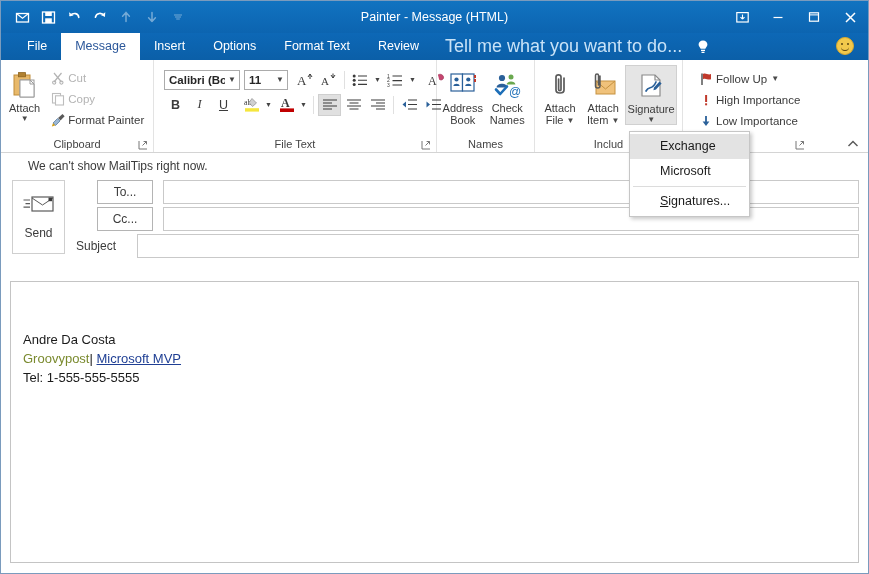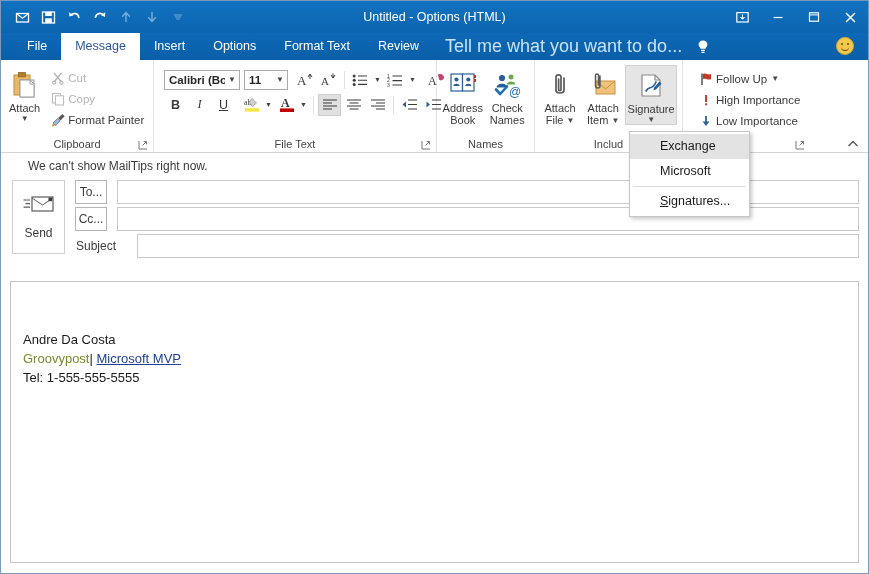--- a/index.html
+++ b/index.html
@@ -218,25 +218,25 @@
     background: #ffffff;
     display: flex; flex-direction: column;
     align-items: center; justify-content: center;
     font-size: 12px; color: #3b3b3b;
     margin-top: 1px;
   }
   .sendbox .sico { margin-bottom: 7px; }
   .fieldcol { flex: 1; display: flex; flex-direction: column; padding-left: 10px; }
   .frow { display: flex; align-items: center; height: 25px; margin-bottom: 2px; }
   .fbtn {
-    width: 32px; height: 24px;
+    width: 56px; height: 24px;
     border: 1px solid #b4b4b4;
     background: #ffffff;
     font-size: 12px; color: #3b3b3b;
-    display: flex; align-items: center; justify-content: center;
+    display: flex; align-items: center; justify-content: center; margin-left: 22px;
   }
   .flabel {
     width: 52px; height: 24px;
     font-size: 12px; color: #3b3b3b;
     display: flex; align-items: center; justify-content: flex-start;
     padding-left: 1px;
   }
   .finput {
     flex: 1; height: 24px;
     border: 1px solid #c9c9c9;
@@ -323,21 +323,21 @@
             <path d="M7 2.5 L7 11.5 M7 11.5 L3.6 7.8 M7 11.5 L10.4 7.8" fill="none" stroke="#ffffff" stroke-width="1.5" stroke-linecap="round"></path>
           </svg>
       </div>
       <div class="qat-btn dim">
         <svg width="12" height="12" viewBox="0 0 12 12">
             <path d="M2 4 L10 4 M3 6 L9 6 M4.2 8 L7.8 8" stroke="#ffffff" stroke-width="1.1"></path>
           </svg>
       </div>
     </div>
 
-    <div class="title-text">Untitled - Options (HTML)</div>
+    <div class="title-text">Painter - Message (HTML)</div>
 
     <div class="win-controls">
       <div class="win-btn">
         <svg width="13" height="13" viewBox="0 0 13 13">
             <rect x="0.8" y="1.6" width="11.4" height="9.4" fill="none" stroke="#ffffff" stroke-width="1.2"></rect>
             <path d="M6.5 3.6 L6.5 8.2 M6.5 8.2 L4.5 6.2 M6.5 8.2 L8.5 6.2" stroke="#ffffff" stroke-width="1.1" fill="none"></path>
           </svg>
       </div>
       <div class="win-btn">
         <svg width="12" height="12" viewBox="0 0 12 12">

